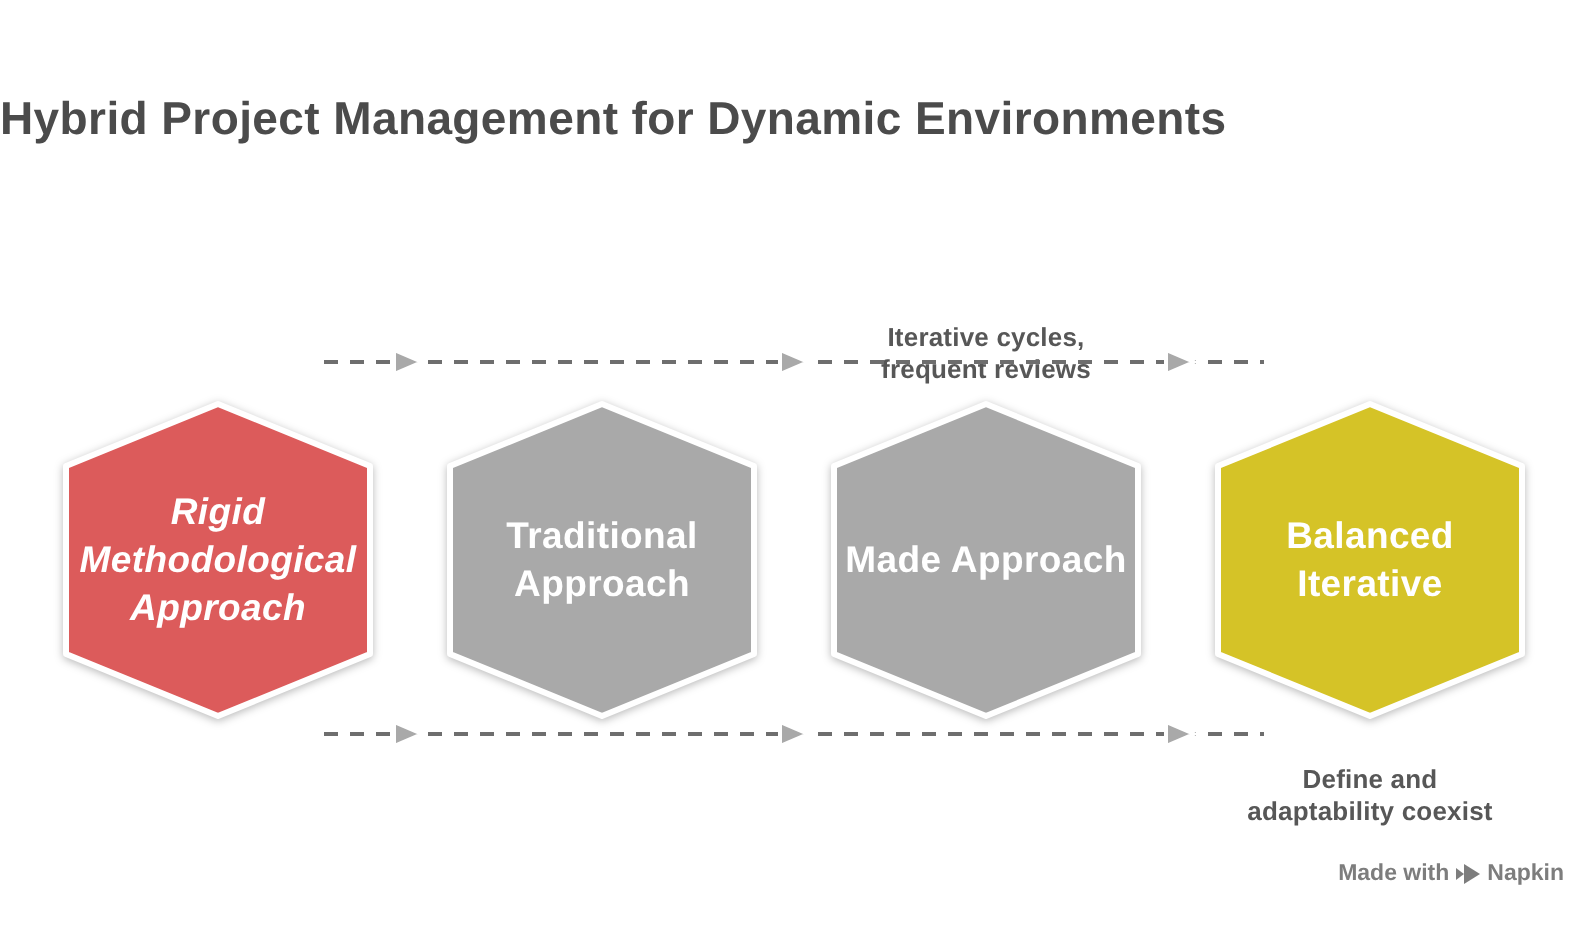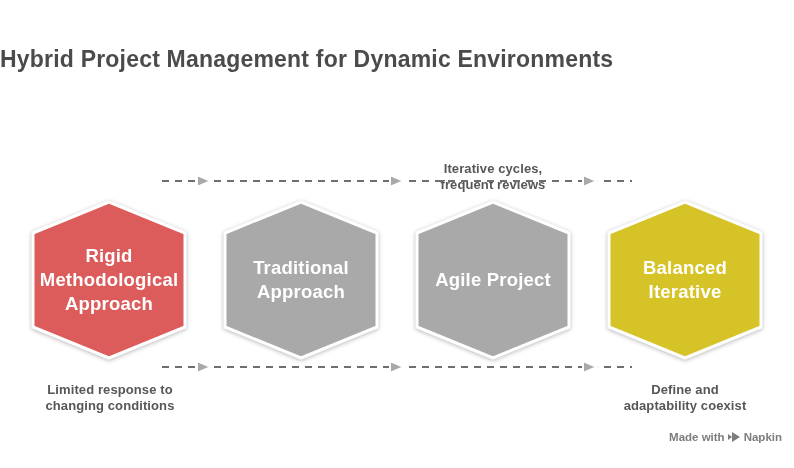--- a/index.html
+++ b/index.html
@@ -57,21 +57,21 @@
   .arrow-t3 { left: 580px; top: 173px; }
   .arrow-b1 { left: 194px; top: 359px; }
   .arrow-b2 { left: 387px; top: 359px; }
   .arrow-b3 { left: 580px; top: 359px; }
   .hexagon {
     position: absolute;
     top: 200px;
     width: 156px;
     height: 160px;
   }
-  .hex-1 { left: 31px; }
+  .hex-1 { left: 31px; font-style: italic; }
   .hex-2 { left: 223px; }
   .hex-3 { left: 415px; }
   .hex-4 { left: 607px; }
   .hexagon svg {
     position: absolute;
     inset: 0;
     filter: drop-shadow(0 1px 2px rgba(0,0,0,0.28));
   }
   .hex-label {
     position: absolute;
@@ -147,33 +147,31 @@
       <polygon points="78,2 154,33 154,127 78,158 2,127 2,33" stroke="#FFFFFF" stroke-width="3" stroke-linejoin="round" fill="#A9A9A9"></polygon>
     </svg>
     <div class="hex-label">Traditional
 Approach</div>
   </div>
 
   <div class="hexagon hex-3">
     <svg viewBox="0 0 156 160">
       <polygon points="78,2 154,33 154,127 78,158 2,127 2,33" stroke="#FFFFFF" stroke-width="3" stroke-linejoin="round" fill="#A9A9A9"></polygon>
     </svg>
-    <div class="hex-label">Agile Project</div>
+    <div class="hex-label">Made Approach</div>
   </div>
 
   <div class="hexagon hex-4">
     <svg viewBox="0 0 156 160">
       <polygon points="78,2 154,33 154,127 78,158 2,127 2,33" stroke="#FFFFFF" stroke-width="3" stroke-linejoin="round" fill="#D5C327"></polygon>
     </svg>
     <div class="hex-label">Balanced
 Iterative</div>
   </div>
 
-  <div class="annotation ann-bottom-left">Limited response to
-changing conditions</div>
   <div class="annotation ann-bottom-right">Define and
 adaptability coexist</div>
 
   <div class="watermark">
     <span>Made with</span>
     <svg width="13" height="12" viewBox="0 0 13 12">
       <polygon points="0,3 4,6 0,9" fill="#7D7D7D"></polygon>
       <polygon points="4,1 12,6 4,11" fill="#7D7D7D"></polygon>
     </svg>
     <span>Napkin</span>

